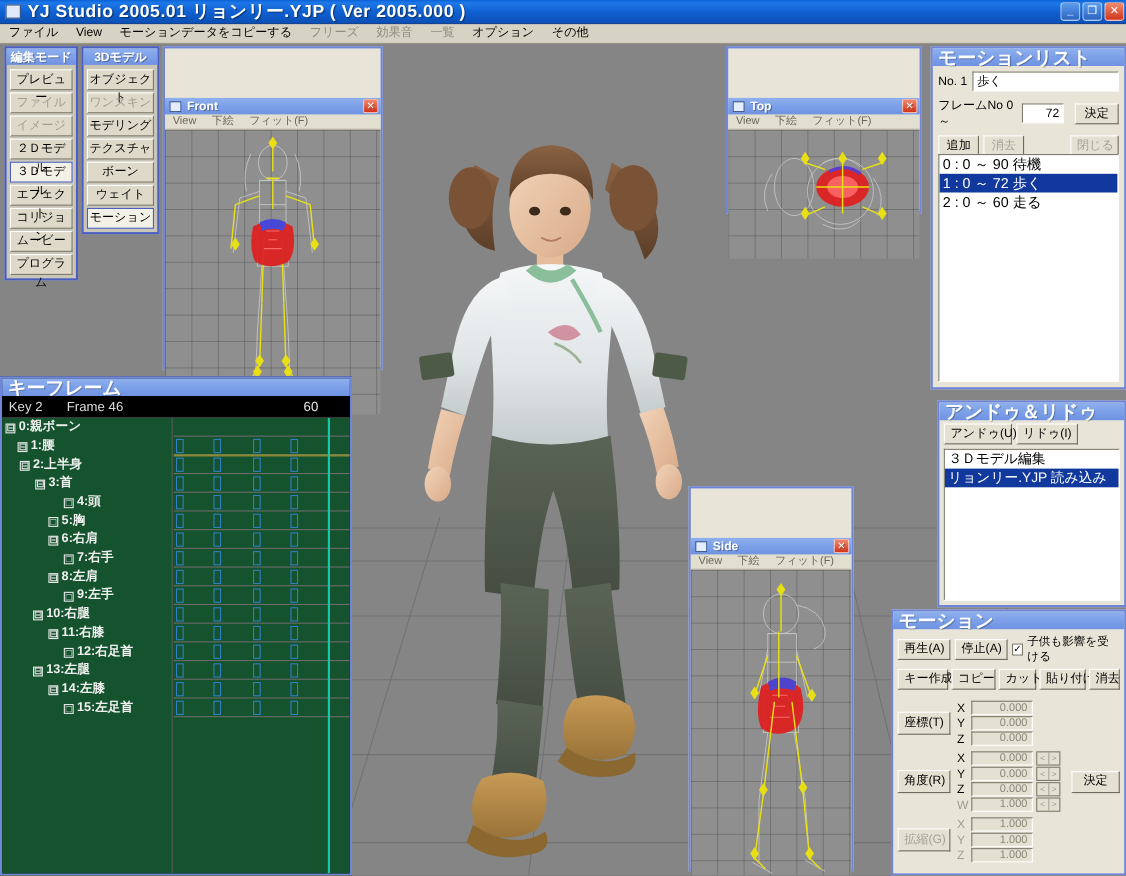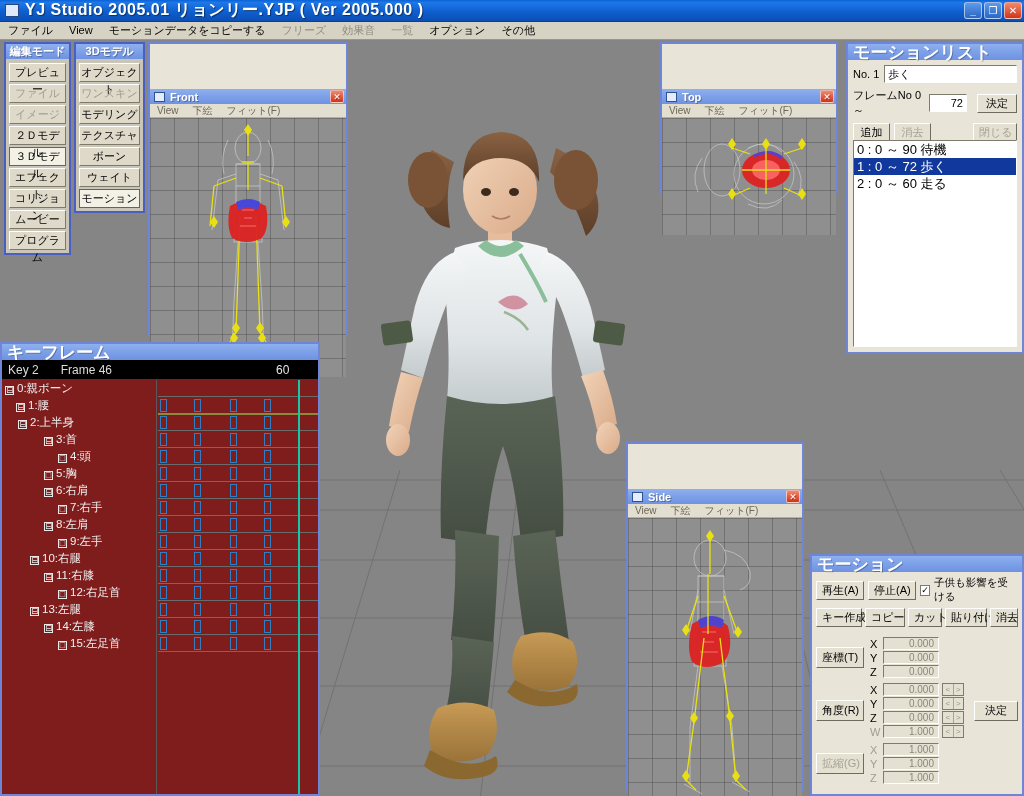--- a/index.html
+++ b/index.html
@@ -126,21 +126,21 @@
   
   .kf-head {
     height: 20px; background: #000; color: #dcdcdc;
     font-size: 12px; display: flex; align-items: center;
     position: relative; border-bottom: 1px solid #3a3a3a;
     font-family: "Liberation Sans","DejaVu Sans",sans-serif;
   }
   .kf-key { padding-left: 6px; }
   .kf-frame { padding-left: 22px; }
   .kf-tick { position: absolute; font-size: 12px; color: #e6e6e6; }
-  .kf-body { position: relative; background: #7f1d1d; overflow: hidden; }
+  .kf-body { position: relative; background: #14532d; overflow: hidden; font-weight: bold; }
   .kf-tree {
     position: absolute; left: 0; top: 0; width: 155px; bottom: 0;
     color: #f0f0f0; font-size: 11.5px;
     border-right: 1px solid #5a5a5a;
   }
   .kf-row { height: 17px; line-height: 17px; white-space: nowrap; }
   .kf-box {
     display: inline-block; width: 9px; height: 9px;
     border: 1px solid #e8e8e8; margin-right: 3px;
     position: relative; top: 1px; text-align: center;
@@ -443,21 +443,21 @@
           <path d="M100 26 l4 -6 l4 6 l-4 6 z"></path>
           <path d="M66 26 l4 -6 l4 6 l-4 6 z"></path>
           <path d="M136 26 l4 -6 l4 6 l-4 6 z"></path>
           <path d="M66 76 l4 -6 l4 6 l-4 6 z"></path>
           <path d="M136 76 l4 -6 l4 6 l-4 6 z"></path>
         </g>
       </svg>
     </div>
   </div>
 
-  <div class="panel" style="left:626px; top:442px; width:178px; height:350px;">
+  <div class="panel" style="left:626px; top:442px; width:150px; height:350px;">
     <div class="vp-title">
       <div class="vp-ico"></div>
       <span>Side</span>
       <div class="vp-close">✕</div>
     </div>
     <div class="vp-menu">
       <span>View</span>
       <span>下絵</span>
       <span>フィット(F)</span>
     </div>
@@ -514,21 +514,21 @@
       <div class="kf-tree">
         <div class="kf-row" style="padding-left:3px;">
           <span class="kf-box">⊟</span><span>0:親ボーン</span>
         </div>
         <div class="kf-row" style="padding-left:14px;">
           <span class="kf-box">⊟</span><span>1:腰</span>
         </div>
         <div class="kf-row" style="padding-left:16px;">
           <span class="kf-box">⊟</span><span>2:上半身</span>
         </div>
-        <div class="kf-row" style="padding-left:42px;">
+        <div class="kf-row" style="padding-left:30px;">
           <span class="kf-box">⊟</span><span>3:首</span>
         </div>
         <div class="kf-row" style="padding-left:56px;">
           <span class="kf-box">□</span><span>4:頭</span>
         </div>
         <div class="kf-row" style="padding-left:42px;">
           <span class="kf-box">□</span><span>5:胸</span>
         </div>
         <div class="kf-row" style="padding-left:42px;">
           <span class="kf-box">⊟</span><span>6:右肩</span>
@@ -678,20 +678,31 @@
         <button class="btn disabled" style="width:44px;margin-left:38px;">閉じる</button>
       </div>
     </div>
     <div class="listbox" style="position:absolute;left:5px;right:5px;top:96px;bottom:5px;">
       <div class="li">0 : 0 ～ 90  待機</div>
       <div class="li sel">1 : 0 ～ 72  歩く</div>
       <div class="li">2 : 0 ～ 60  走る</div>
     </div>
   </div>
 
+  <div class="panel" style="left:852px; top:364px; width:172px; height:188px;">
+    <div class="panel-title">アンドゥ＆リドゥ</div>
+    <div style="padding:3px 4px 0 4px;display:flex;gap:4px;">
+      <button class="btn" style="width:62px;">アンドゥ(U)</button>
+      <button class="btn" style="width:56px;">リドゥ(I)</button>
+    </div>
+    <div class="listbox" style="position:absolute;left:4px;right:4px;top:42px;bottom:4px;">
+      <div class="li" style="font-size:12.5px;">３Ｄモデル編集</div>
+      <div class="li sel" style="font-size:12.5px;">リョンリー.YJP 読み込み</div>
+    </div>
+  </div>
 
   <div class="panel" style="left:810px; top:554px; width:214px; height:242px;">
     <div class="panel-title">モーション</div>
     <div style="padding:4px;">
       <div style="display:flex;align-items:center;gap:4px;">
         <button class="btn" style="width:48px;">再生(A)</button>
         <button class="btn" style="width:48px;">停止(A)</button>
         <span class="chk">✓</span>
         <span class="lbl" style="font-size:10.5px;">子供も影響を受ける</span>
       </div>

